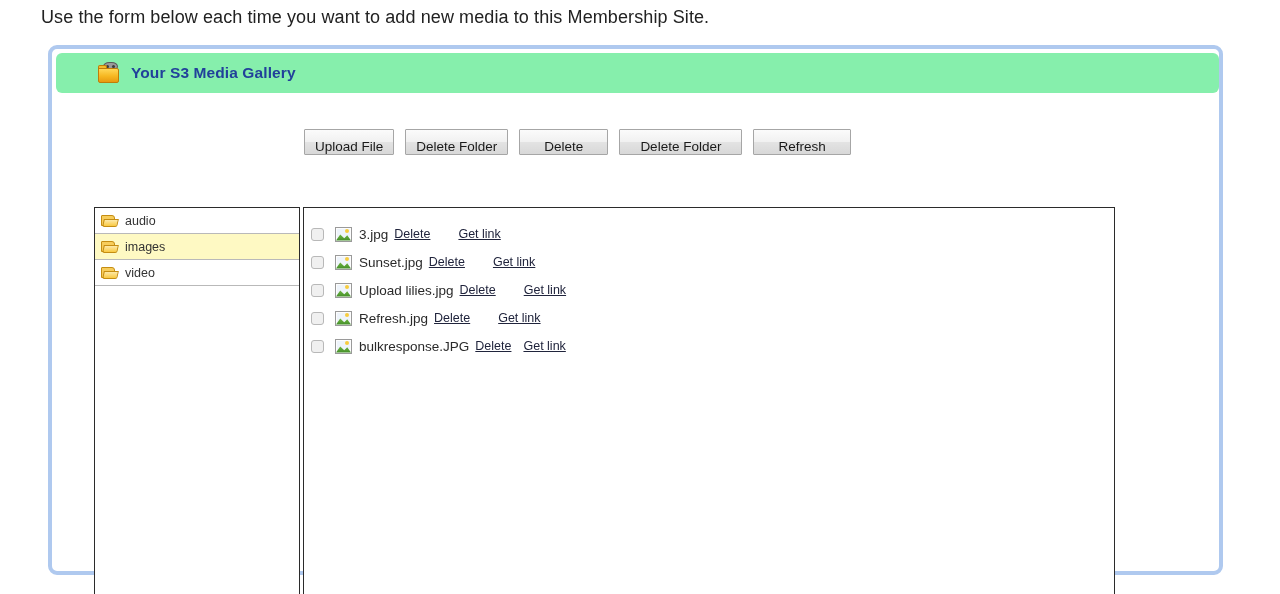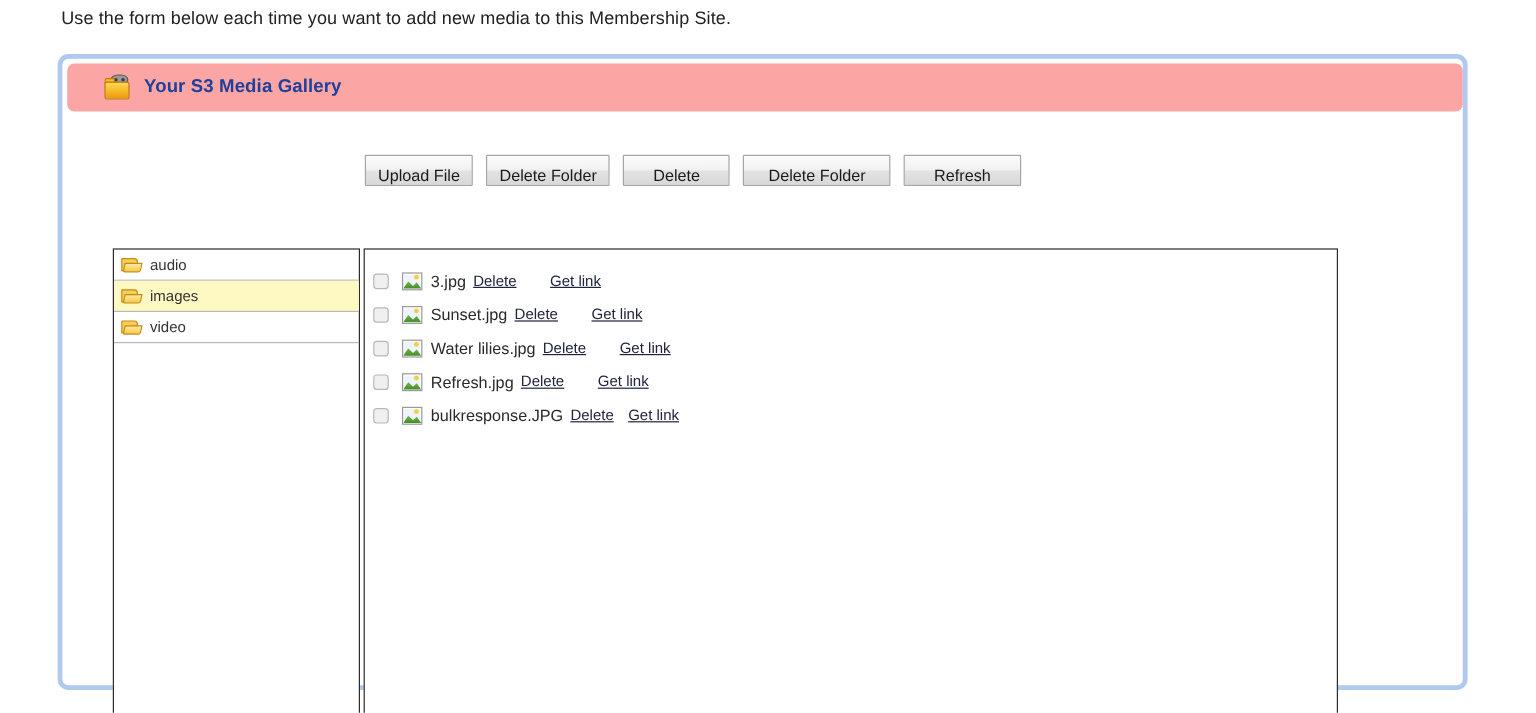--- a/index.html
+++ b/index.html
@@ -13,23 +13,23 @@
     font-family: "Liberation Sans", sans-serif;
     font-size: 13px;
     color: #222222;
     overflow: hidden;
     position: relative;
   }
 
   
   .intro {
     position: absolute;
-    left: 51px;
+    left: 41px;
     top: 7px;
-    font-size: 15px;
+    font-size: 18px;
     color: #222222;
     white-space: nowrap;
     letter-spacing: 0.1px;
   }
 
   
   .gallery-panel {
     position: absolute;
     left: 48px;
     top: 45px;
@@ -40,26 +40,26 @@
     background: #ffffff;
     box-sizing: border-box;
   }
 
   .panel-header {
     position: absolute;
     left: 4px;
     top: 4px;
     width: 1163px;
     height: 40px;
-    background: #fca5a5;
+    background: #86efac;
     border-radius: 6px;
     box-sizing: border-box;
     display: flex;
     align-items: center;
-    padding-left: 29px;
+    padding-left: 40px;
   }
   .panel-header-title {
     font-size: 15.5px;
     font-weight: bold;
     color: #21409a;
     letter-spacing: 0.1px;
     margin-left: 9px;
   }
 
   
@@ -371,21 +371,21 @@
         </span>
       </div>
 
       <div class="file-row">
         <span class="file-check"></span>
         <span class="img-icon">
           <span class="ii-sky"></span>
             <span class="ii-sun"></span>
             <span class="ii-hill"></span>
         </span>
-        <span class="file-name">Water lilies.jpg</span>
+        <span class="file-name">Upload lilies.jpg</span>
         <span class="file-actions">
           <a class="file-link" style="margin-right:28px">Delete</a>
           <a class="file-link">Get link</a>
         </span>
       </div>
 
       <div class="file-row">
         <span class="file-check"></span>
         <span class="img-icon">
           <span class="ii-sky"></span>

